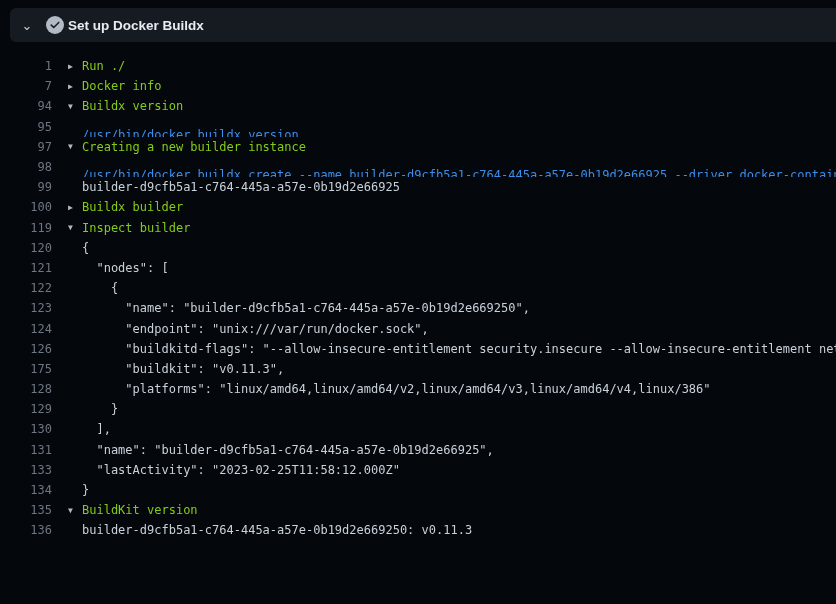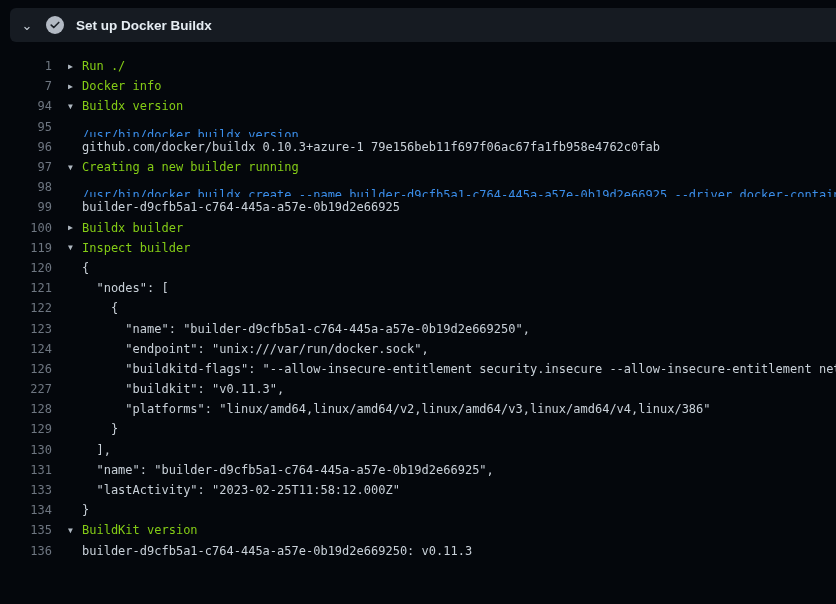--- a/index.html
+++ b/index.html
@@ -34,21 +34,20 @@
     border-radius: 50%;
     background: #b3bac4;
     display: flex;
     align-items: center;
     justify-content: center;
     margin: 0 4px 0 2px;
     flex: none;
   }
   .status-circle svg { display: block; }
   .step-title {
-    margin-left: 8px;
     font-family: "Liberation Sans", sans-serif;
     font-size: 13.5px;
     font-weight: 600;
     color: #e6edf3;
     white-space: nowrap;
   }
   
   .log {
     position: absolute;
     left: 0; top: 56px;
@@ -125,32 +124,25 @@
       <span class="txt">Buildx version</span>
     </span>
   </div>
     <div class="log-line command">
     <span class="num">95</span>
     <span class="content">
       <span class="arrow"></span>
       <span class="txt" style="color: rgb(59, 142, 234);">/usr/bin/docker buildx version</span>
     </span>
   </div>
-    <div class="log-line output">
-    <span class="num">96</span>
-    <span class="content">
-      <span class="arrow"></span>
-      <span class="txt">github.com/docker/buildx 0.10.3+azure-1 79e156beb11f697f06ac67fa1fb958e4762c0fab</span>
-    </span>
-  </div>
     <div class="log-line group">
     <span class="num">97</span>
     <span class="content">
       <span class="arrow">▼</span>
-      <span class="txt">Creating a new builder running</span>
+      <span class="txt">Creating a new builder instance</span>
     </span>
   </div>
     <div class="log-line command">
     <span class="num">98</span>
     <span class="content">
       <span class="arrow"></span>
       <span class="txt" style="color: rgb(59, 142, 234);">/usr/bin/docker buildx create --name builder-d9cfb5a1-c764-445a-a57e-0b19d2e66925 --driver docker-container</span>
     </span>
   </div>
     <div class="log-line output">
@@ -210,21 +202,21 @@
     </span>
   </div>
     <div class="log-line output">
     <span class="num">126</span>
     <span class="content">
       <span class="arrow"></span>
       <span class="txt">      "buildkitd-flags": "--allow-insecure-entitlement security.insecure --allow-insecure-entitlement networ</span>
     </span>
   </div>
     <div class="log-line output">
-    <span class="num">227</span>
+    <span class="num">175</span>
     <span class="content">
       <span class="arrow"></span>
       <span class="txt">      "buildkit": "v0.11.3",</span>
     </span>
   </div>
     <div class="log-line output">
     <span class="num">128</span>
     <span class="content">
       <span class="arrow"></span>
       <span class="txt">      "platforms": "linux/amd64,linux/amd64/v2,linux/amd64/v3,linux/amd64/v4,linux/386"</span>

